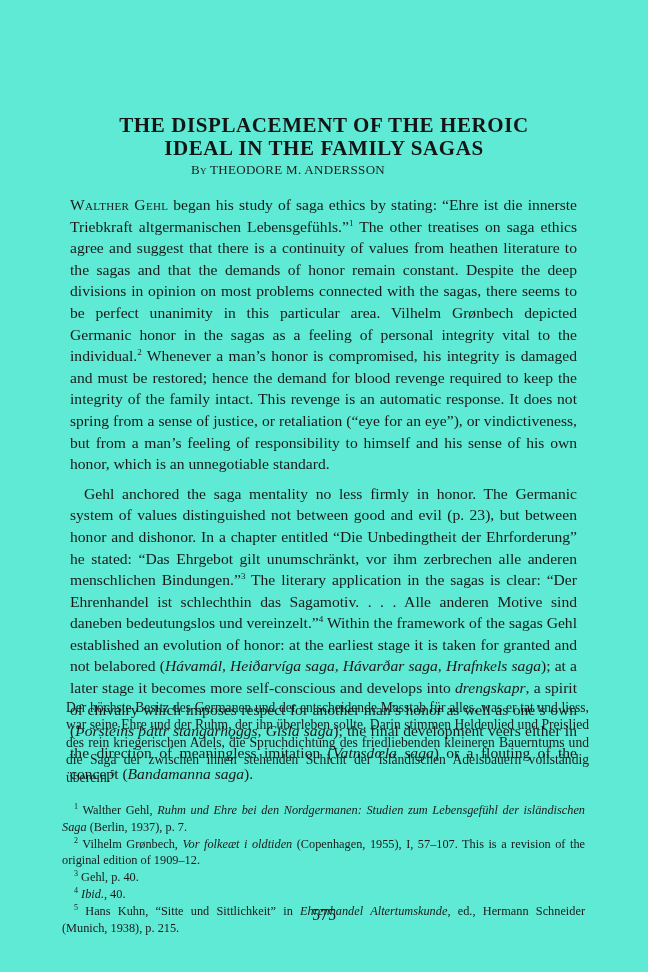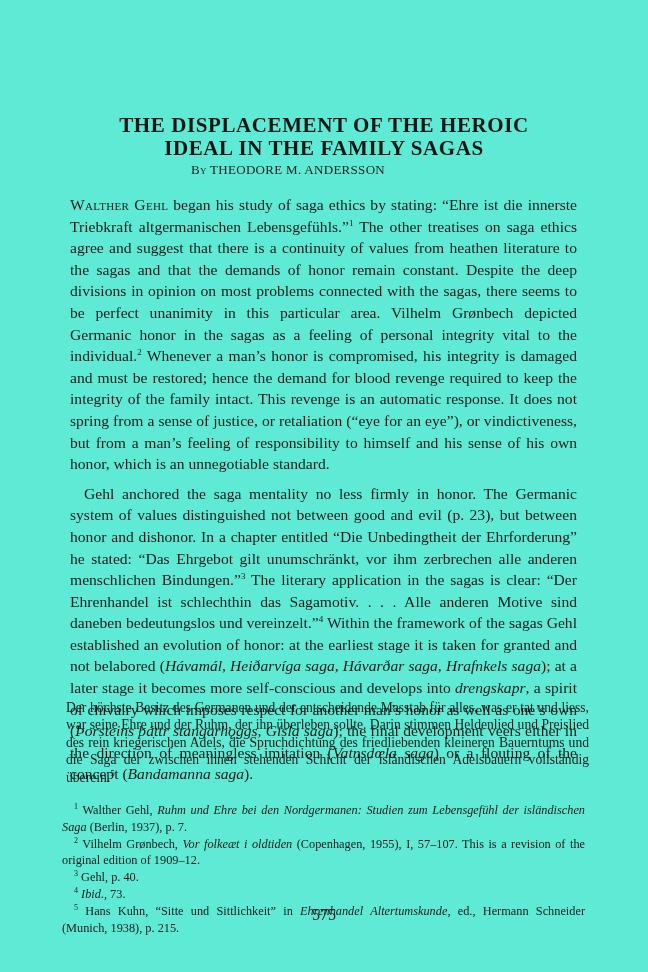--- a/index.html
+++ b/index.html
@@ -125,19 +125,19 @@
     <p class="indent"><span>Gehl anchored the saga mentality no less firmly in honor. The Germanic system of values distinguished not between good and evil (p. 23), but between honor and dishonor. In a chapter entitled “Die Unbedingtheit der Ehrforderung” he stated: “Das Ehrgebot gilt unumschränkt, vor ihm zerbrechen alle anderen menschlichen Bindungen.”</span><sup class="fn">3</sup><span> The literary application in the sagas is clear: “Der Ehrenhandel ist schlechthin das Sagamotiv. . . . Alle anderen Motive sind daneben bedeutungslos und vereinzelt.”</span><sup class="fn">4</sup><span> Within the framework of the sagas Gehl established an evolution of honor: at the earliest stage it is taken for granted and not belabored (</span><em>Hávamál, Heiðarvíga saga, Hávarðar saga, Hrafnkels saga</em><span>); at a later stage it becomes more self-conscious and develops into </span><em>drengskapr</em><span>, a spirit of chivalry which imposes respect for another man’s honor as well as one’s own (</span><em>Þorsteins þáttr stangarhǫggs, Gísla saga</em><span>); the final development veers either in the direction of meaningless imitation (</span><em>Vatnsdœla saga</em><span>) or a flouting of the concept (</span><em>Bandamanna saga</em><span>).</span></p>
 
   </div>
 
   <blockquote class="quote"><span>Der höchste Besitz des Germanen und der entscheidende Masstab für alles, was er tat und liess, war seine Ehre und der Ruhm, der ihn überleben sollte. Darin stimmen Heldenlied und Preislied des rein kriegerischen Adels, die Spruchdichtung des friedliebenden kleineren Bauerntums und die Saga der zwischen ihnen stehenden Schicht der isländischen Adelsbauern vollständig überein.</span><sup class="fn">5</sup></blockquote>
 
   <div class="footnotes">
     <p><sup class="fn">1</sup><span> Walther Gehl, </span><em>Ruhm und Ehre bei den Nordgermanen: Studien zum Lebensgefühl der isländischen Saga</em><span> (Berlin, 1937), p. 7.</span></p>
     <p><sup class="fn">2</sup><span> Vilhelm Grønbech, </span><em>Vor folkeæt i oldtiden</em><span> (Copenhagen, 1955), I, 57–107. This is a revision of the original edition of 1909–12.</span></p>
     <p><sup class="fn">3</sup><span> Gehl, p. 40.</span><em></em><span></span></p>
-    <p><sup class="fn">4</sup><span> </span><em>Ibid.</em><span>, 73.</span></p>
+    <p><sup class="fn">4</sup><span> </span><em>Ibid.</em><span>, 40.</span></p>
     <p><sup class="fn">5</sup><span> Hans Kuhn, “Sitte und Sittlichkeit” in </span><em>Ehrenhandel Altertumskunde</em><span>, ed., Hermann Schneider (Munich, 1938), p. 215.</span></p>
   </div>
 
   <div class="page-number">575</div>
 
 </div>
 
 </body></html>

